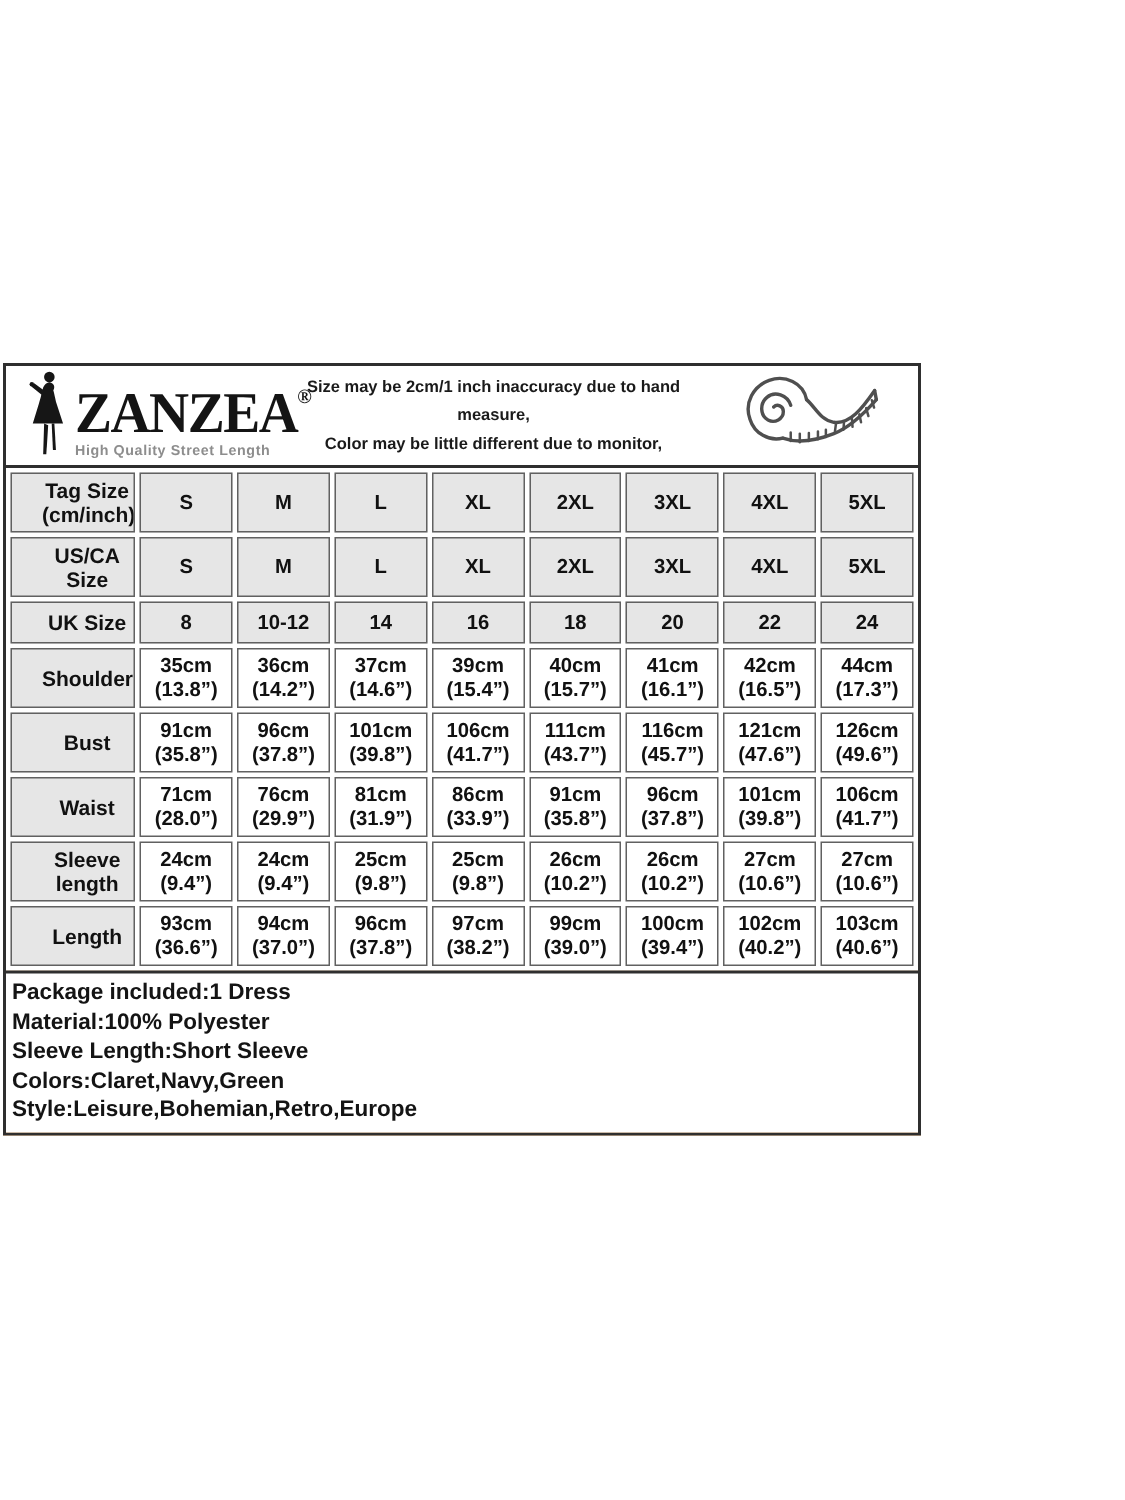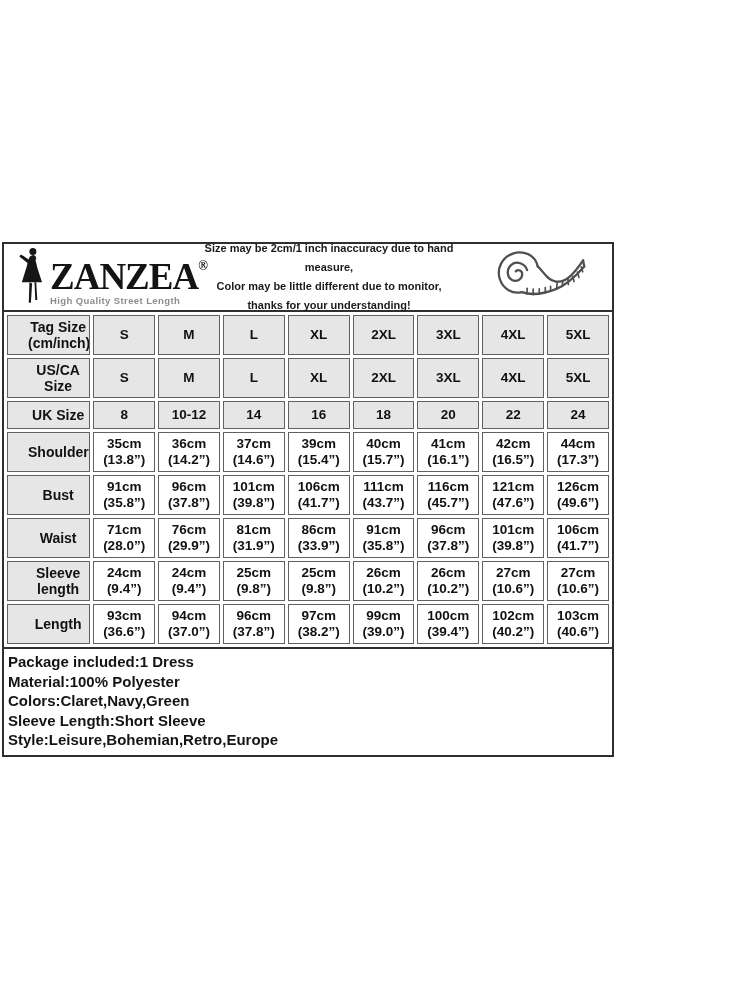--- a/index.html
+++ b/index.html
@@ -72,21 +72,20 @@
         </g>
       </svg>
       <div class="logo-text">
         <div class="brand-row"><span>ZANZEA</span><sup>®</sup></div>
         <div class="tagline">High Quality Street Length</div>
       </div>
     </div>
     <div class="notice">
       <div>Size may be 2cm/1 inch inaccuracy due to hand measure,</div>
       <div>Color may be little different due to monitor,</div>
-      <div>thanks for your understanding!</div>
     </div>
     <svg class="tape" width="128" height="62" viewBox="0 0 134 82" aria-hidden="true">
       <g fill="none" stroke="#4f4f4f" stroke-width="3" stroke-linecap="round">
 
         <path d="M64 27 C61 12 45 5 31 10 C17 15 9 30 14 44 C18 57 31 64 43 61"></path>
 
         <path d="M50 32 C47 23 36 19 29 25 C22.5 30.5 23 41 30 45 C36 48.2 43.5 44 43.5 37.5 C43.5 32.5 38 30.5 35 33.5"></path>
 
         <path d="M64 27 C72 34 76 45 88 47 C102 49 113 35 124 19"></path>
 
@@ -212,18 +211,18 @@
           <td>100cm<br>(39.4”)</td>
           <td>102cm<br>(40.2”)</td>
           <td>103cm<br>(40.6”)</td>
         </tr>
       </tbody>
   </table>
 
   <div class="foot">
       <div>Package included:1 Dress</div>
       <div>Material:100% Polyester</div>
+      <div>Sleeve Length:Short Sleeve</div>
       <div>Colors:Claret,Navy,Green</div>
-      <div>Sleeve Length:Short Sleeve</div>
       <div>Style:Leisure,Bohemian,Retro,Europe</div>
     </div>
 
 </div>
 
 </body></html>

